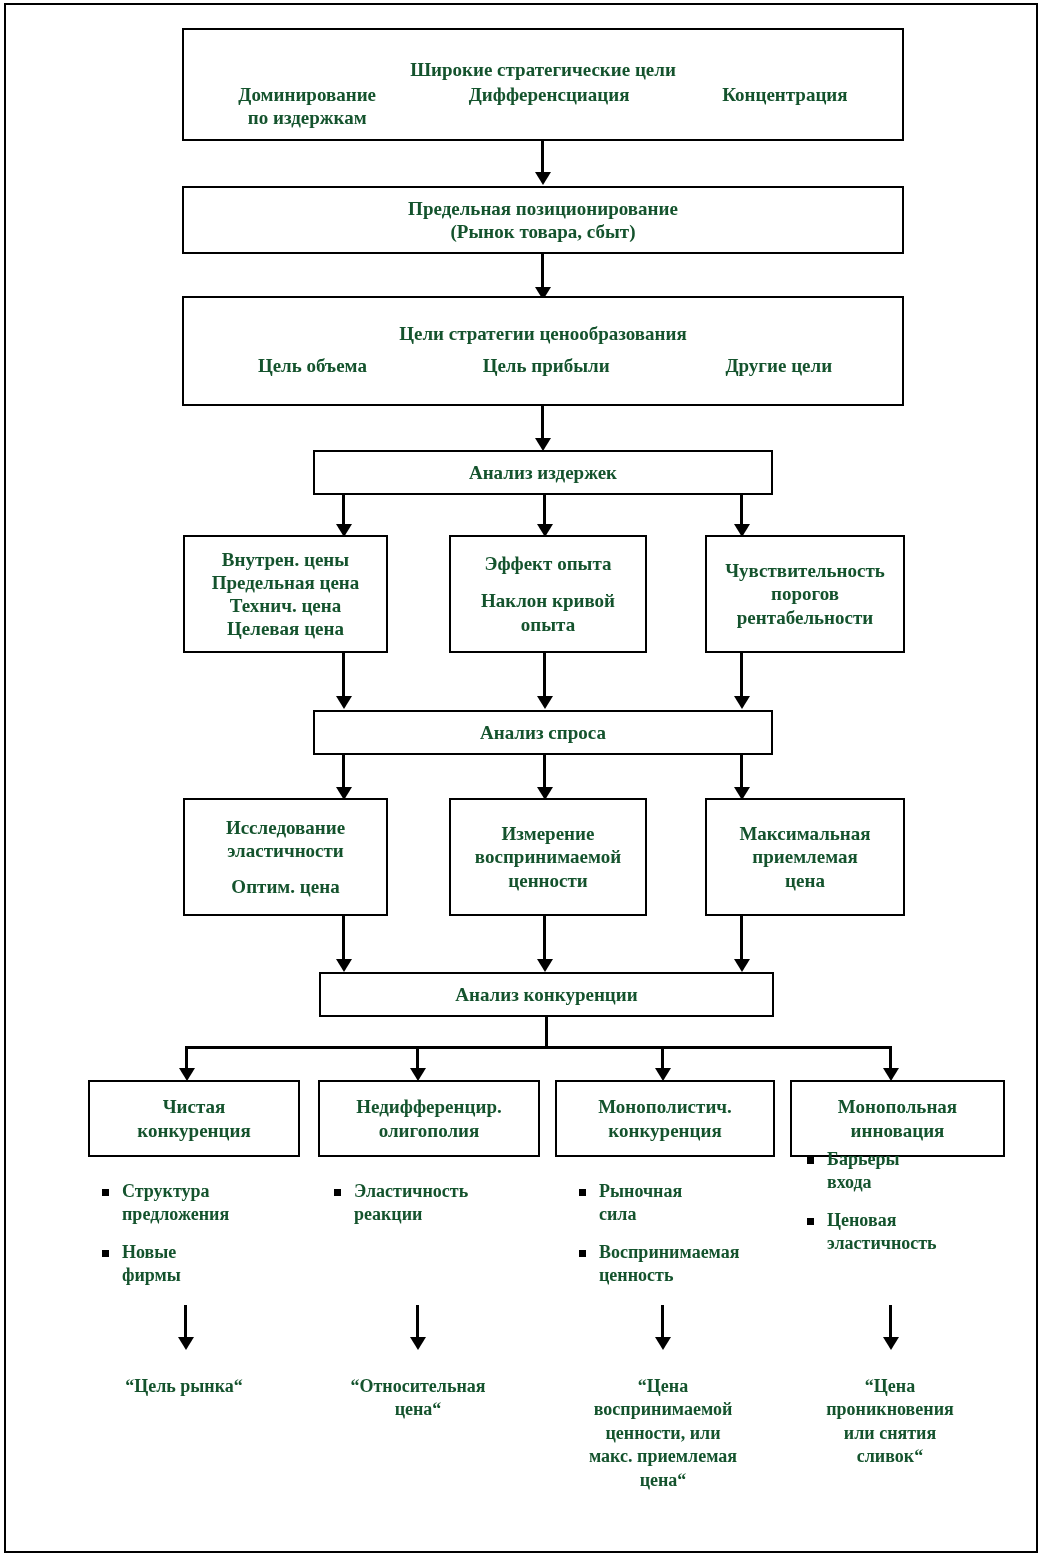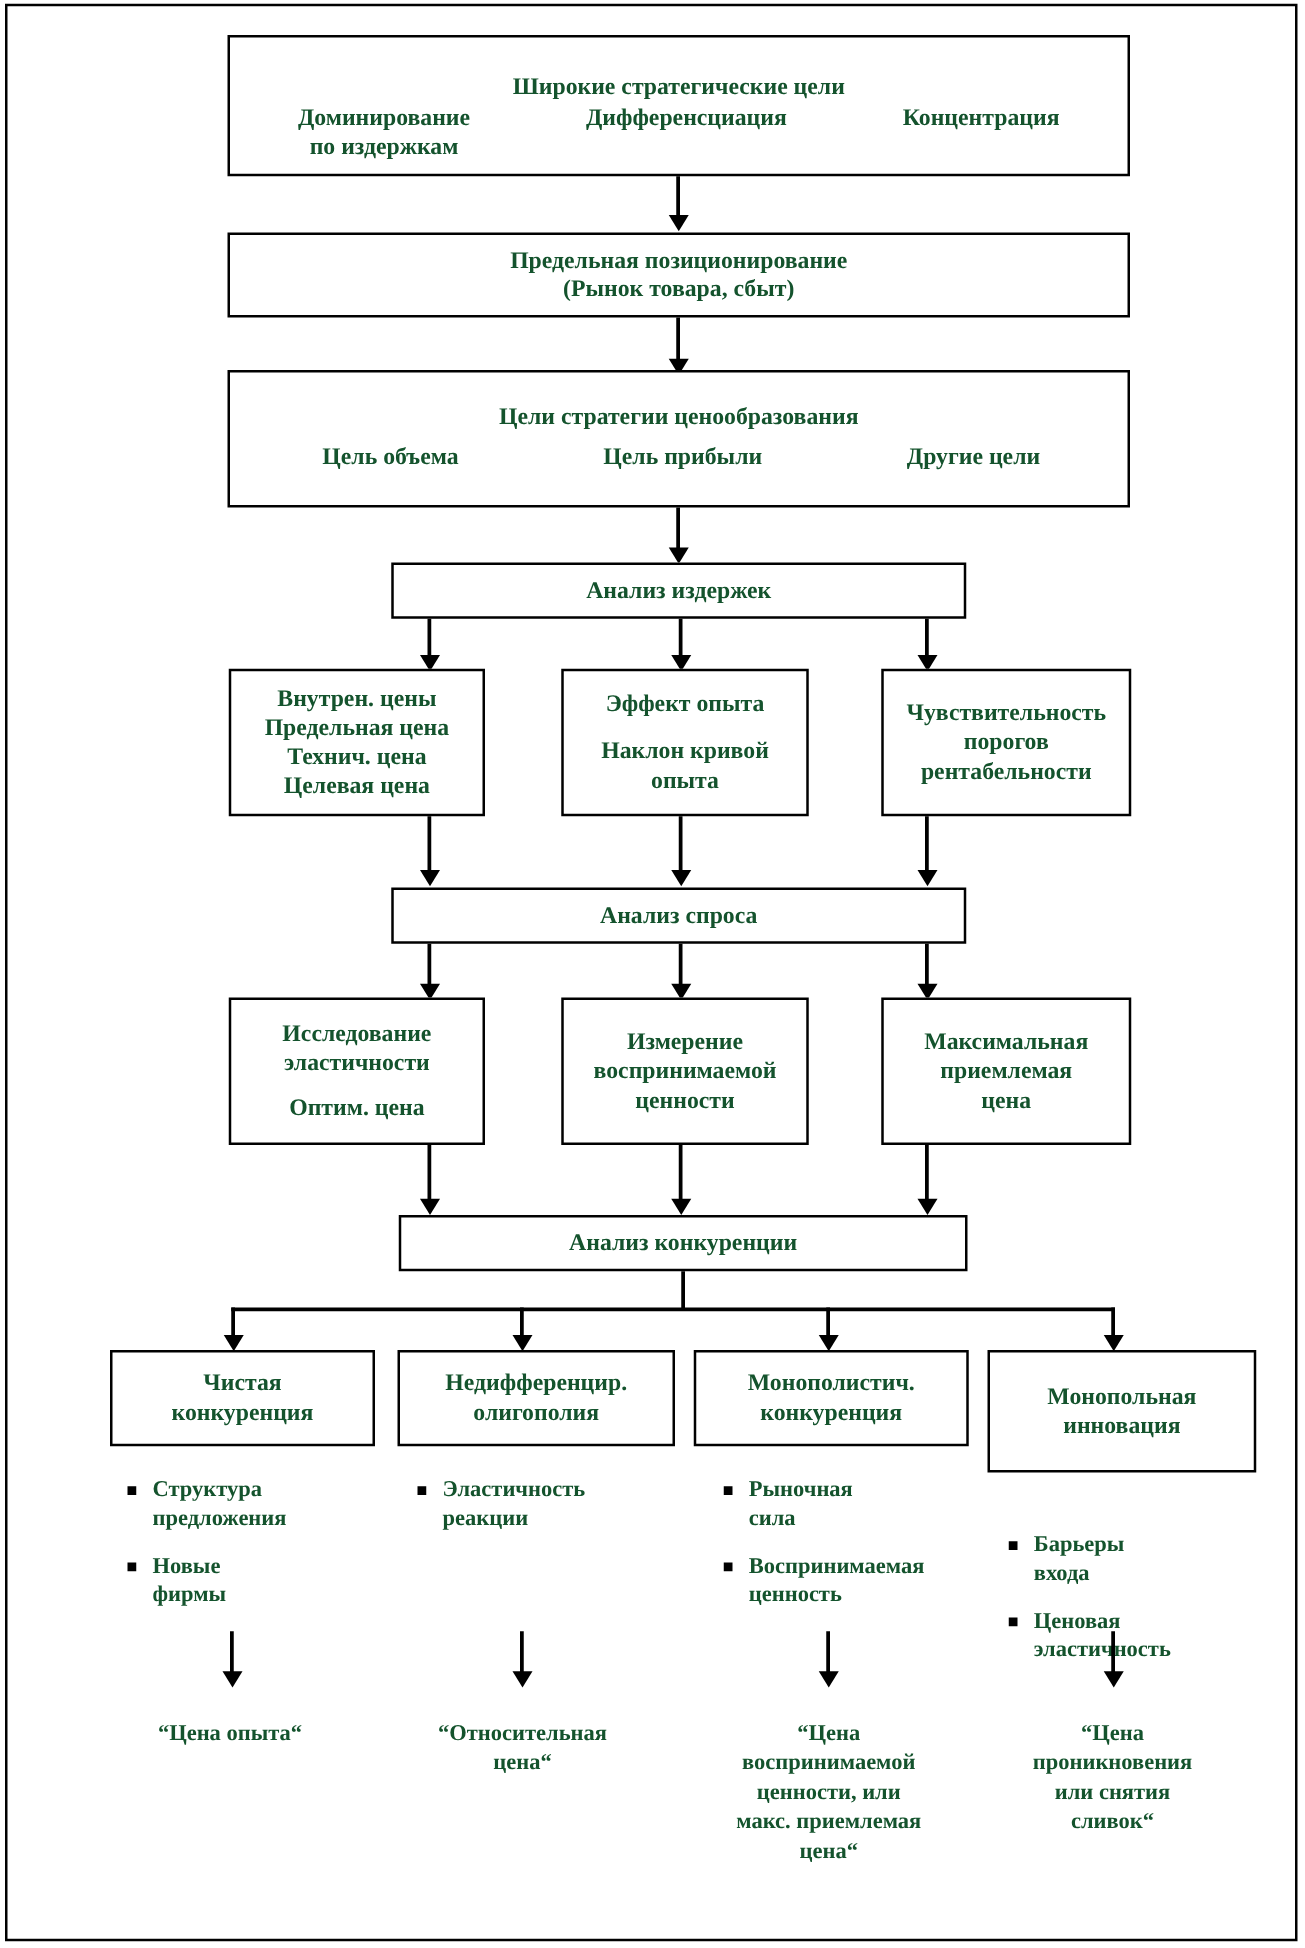--- a/index.html
+++ b/index.html
@@ -251,58 +251,58 @@
     <div class="line">конкуренция</div>
   </div>
   <div class="box" style="left:318px; top:1080px; width:222px; height:77px;">
     <div class="line">Недифференцир.</div>
     <div class="line">олигополия</div>
   </div>
   <div class="box" style="left:555px; top:1080px; width:220px; height:77px;">
     <div class="line">Монополистич.</div>
     <div class="line">конкуренция</div>
   </div>
-  <div class="box" style="left:790px; top:1080px; width:215px; height:98px;">
+  <div class="box" style="left:790px; top:1080px; width:215px; height:77px;">
     <div class="line">Монопольная</div>
     <div class="line">инновация</div>
   </div>
 
   <div class="bullets" style="left:100px; top:1180px; width:200px;">
     <div class="bullet-item">Структура
 предложения</div>
     <div class="bullet-item">Новые
 фирмы</div>
   </div>
   <div class="bullets" style="left:332px; top:1180px; width:205px;">
     <div class="bullet-item">Эластичность
 реакции</div>
   </div>
   <div class="bullets" style="left:577px; top:1180px; width:215px;">
     <div class="bullet-item">Рыночная
 сила</div>
     <div class="bullet-item">Воспринимаемая
 ценность</div>
   </div>
-  <div class="bullets" style="left:805px; top:1224px; width:200px;">
+  <div class="bullets" style="left:805px; top:1148px; width:200px;">
     <div class="bullet-item">Барьеры
 входа</div>
     <div class="bullet-item">Ценовая
 эластичность</div>
   </div>
 
   <div class="vline" style="left:184px; top:1305px; height:38px;"></div>
   <div class="arrowhead" style="left:178px; top:1337px;"></div>
   <div class="vline" style="left:416px; top:1305px; height:38px;"></div>
   <div class="arrowhead" style="left:410px; top:1337px;"></div>
   <div class="vline" style="left:661px; top:1305px; height:38px;"></div>
   <div class="arrowhead" style="left:655px; top:1337px;"></div>
   <div class="vline" style="left:889px; top:1305px; height:38px;"></div>
   <div class="arrowhead" style="left:883px; top:1337px;"></div>
 
-  <div class="outcome" style="left:84px; top:1375px; width:200px;">“Цена опыта“</div>
+  <div class="outcome" style="left:84px; top:1375px; width:200px;">“Цель рынка“</div>
   <div class="outcome" style="left:318px; top:1375px; width:200px;">“Относительная
 цена“</div>
   <div class="outcome" style="left:558px; top:1375px; width:210px;">“Цена
 воспринимаемой
 ценности, или
 макс. приемлемая
 цена“</div>
   <div class="outcome" style="left:790px; top:1375px; width:200px;">“Цена
 проникновения
 или снятия

